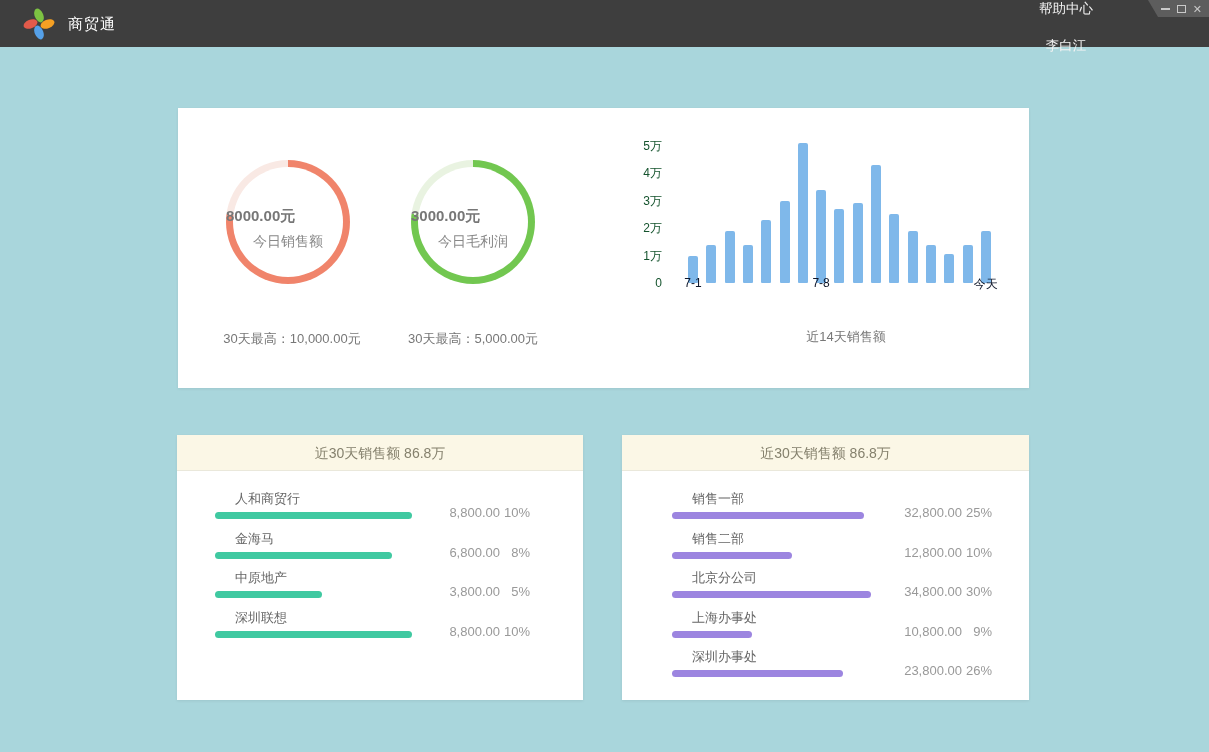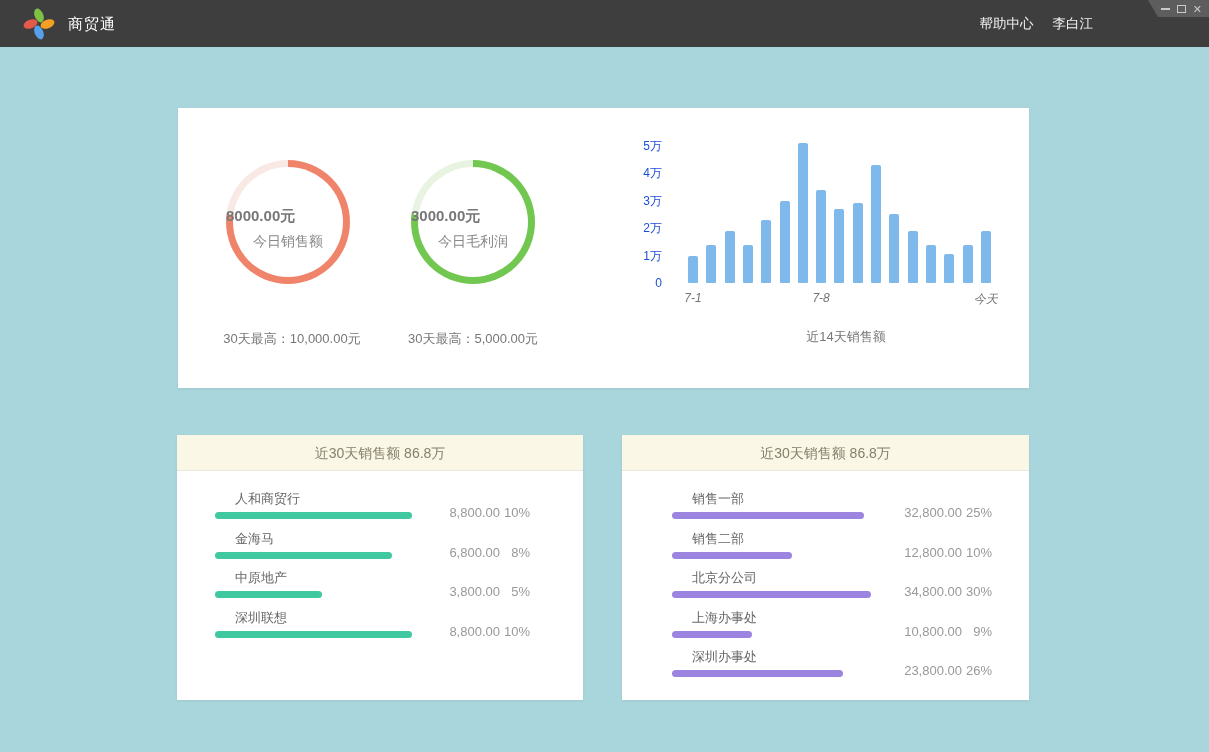--- a/index.html
+++ b/index.html
@@ -7,21 +7,21 @@
   body {
     position:relative;
     background:#A9D6DC;
     font-family:"Liberation Sans", sans-serif;
     overflow:hidden;
   }
   
   .titlebar { position:absolute; top:0; left:0; width:1209px; height:47px; background:#3E3E3E; }
   .logo { position:absolute; left:23px; top:8px; width:32px; height:32px; }
   .app-name { position:absolute; left:68px; top:0; height:33px; line-height:47px; color:#FFFFFF; font-size:15px; letter-spacing:1px; }
-  .tb-right { position:absolute; right:116px; top:0; height:47px; display:flex; gap:19px; align-items:center; color:#F2F2F2; font-size:13.5px; }
+  .tb-right { position:absolute; right:116px; top:0; height:47px; display:flex; gap:19px; align-items:center; color:#F2F2F2; font-size:13.5px;flex-direction:column; }
   .tb-link { cursor:pointer; }
   .win-controls {
     position:absolute; top:0; right:0; width:64px; height:17px; background:#5D5D5D;
     clip-path:polygon(3px 0, 100% 0, 100% 100%, 13px 100%);
     display:flex; align-items:center; justify-content:flex-end; gap:7px; padding-right:7px;
   }
   .wc-min { width:9px; height:2px; background:#C9C9C9; }
   .wc-max { width:9px; height:8px; border:1.5px solid #C9C9C9; }
   .wc-close { color:#C9C9C9; font-size:11px; line-height:10px; }
   
@@ -33,24 +33,24 @@
   .donut-val { position:absolute; left:0; width:124px; top:47px; text-align:left; font-size:15px; color:#777777; z-index:2;font-weight:bold; }
   .donut-cap { position:absolute; left:0; width:124px; top:73px; text-align:center; font-size:14px; color:#888888; z-index:2; }
   #donut-0 { left:48px; top:52px; }
   #donut-1 { left:233px; top:52px; }
   .donut-footer { position:absolute; top:222px; font-size:13px; color:#777777; text-align:center; }
   #donut-footer-0 { left:0; width:228px; }
   #donut-footer-1 { left:170px; width:250px; }
   
   .chart { position:absolute; left:458px; top:20px; width:372px; height:155px; }
   .yaxis { position:absolute; left:0; top:0; bottom:0; width:52px; }
-  .ytick { position:absolute; right:26px; font-size:12px; color:#1d4ed8; line-height:14px; white-space:nowrap;text-align:center; }
+  .ytick { position:absolute; right:26px; font-size:12px; color:#14532d; line-height:14px; white-space:nowrap;text-align:center; }
   .plot { position:absolute; left:52px; top:0; bottom:0; right:0; }
   .vbar { position:absolute; bottom:0; width:10px; background:#7FB8EA; border-radius:2px 2px 1px 1px; }
-  .xlab { position:absolute; top:163px; transform:translateX(-50%); font-size:12px; color:#737373; white-space:nowrap;font-style:italic; }
+  .xlab { position:absolute; top:148px; transform:translateX(-50%); font-size:12px; color:#0f172a; white-space:nowrap; }
   .chart-caption { position:absolute; left:458px; top:220px; width:420px; text-align:center; font-size:13px; color:#777777; }
   
   .rank-card { position:absolute; top:435px; height:265px; background:#FFFFFF; box-shadow:0 1px 3px rgba(0,0,0,0.07); }
   #rank-left  { left:177px; width:406px; }
   #rank-right { left:622px; width:407px; }
   .rank-header { height:36px; line-height:36px; background:#FBF7E6; border-bottom:1px solid #EAE8DB; text-align:center; font-size:14px; color:#85816D; }
   .rank-body { position:relative; padding-top:18px; }
   .rank-row { position:relative; height:39.5px; }
   .rr-label { position:absolute; left:38px; top:1px; font-size:13px; color:#666666;margin-left:20px; }
   .rr-bar { position:absolute; left:38px; top:23px; height:7px; border-radius:3.5px; }

